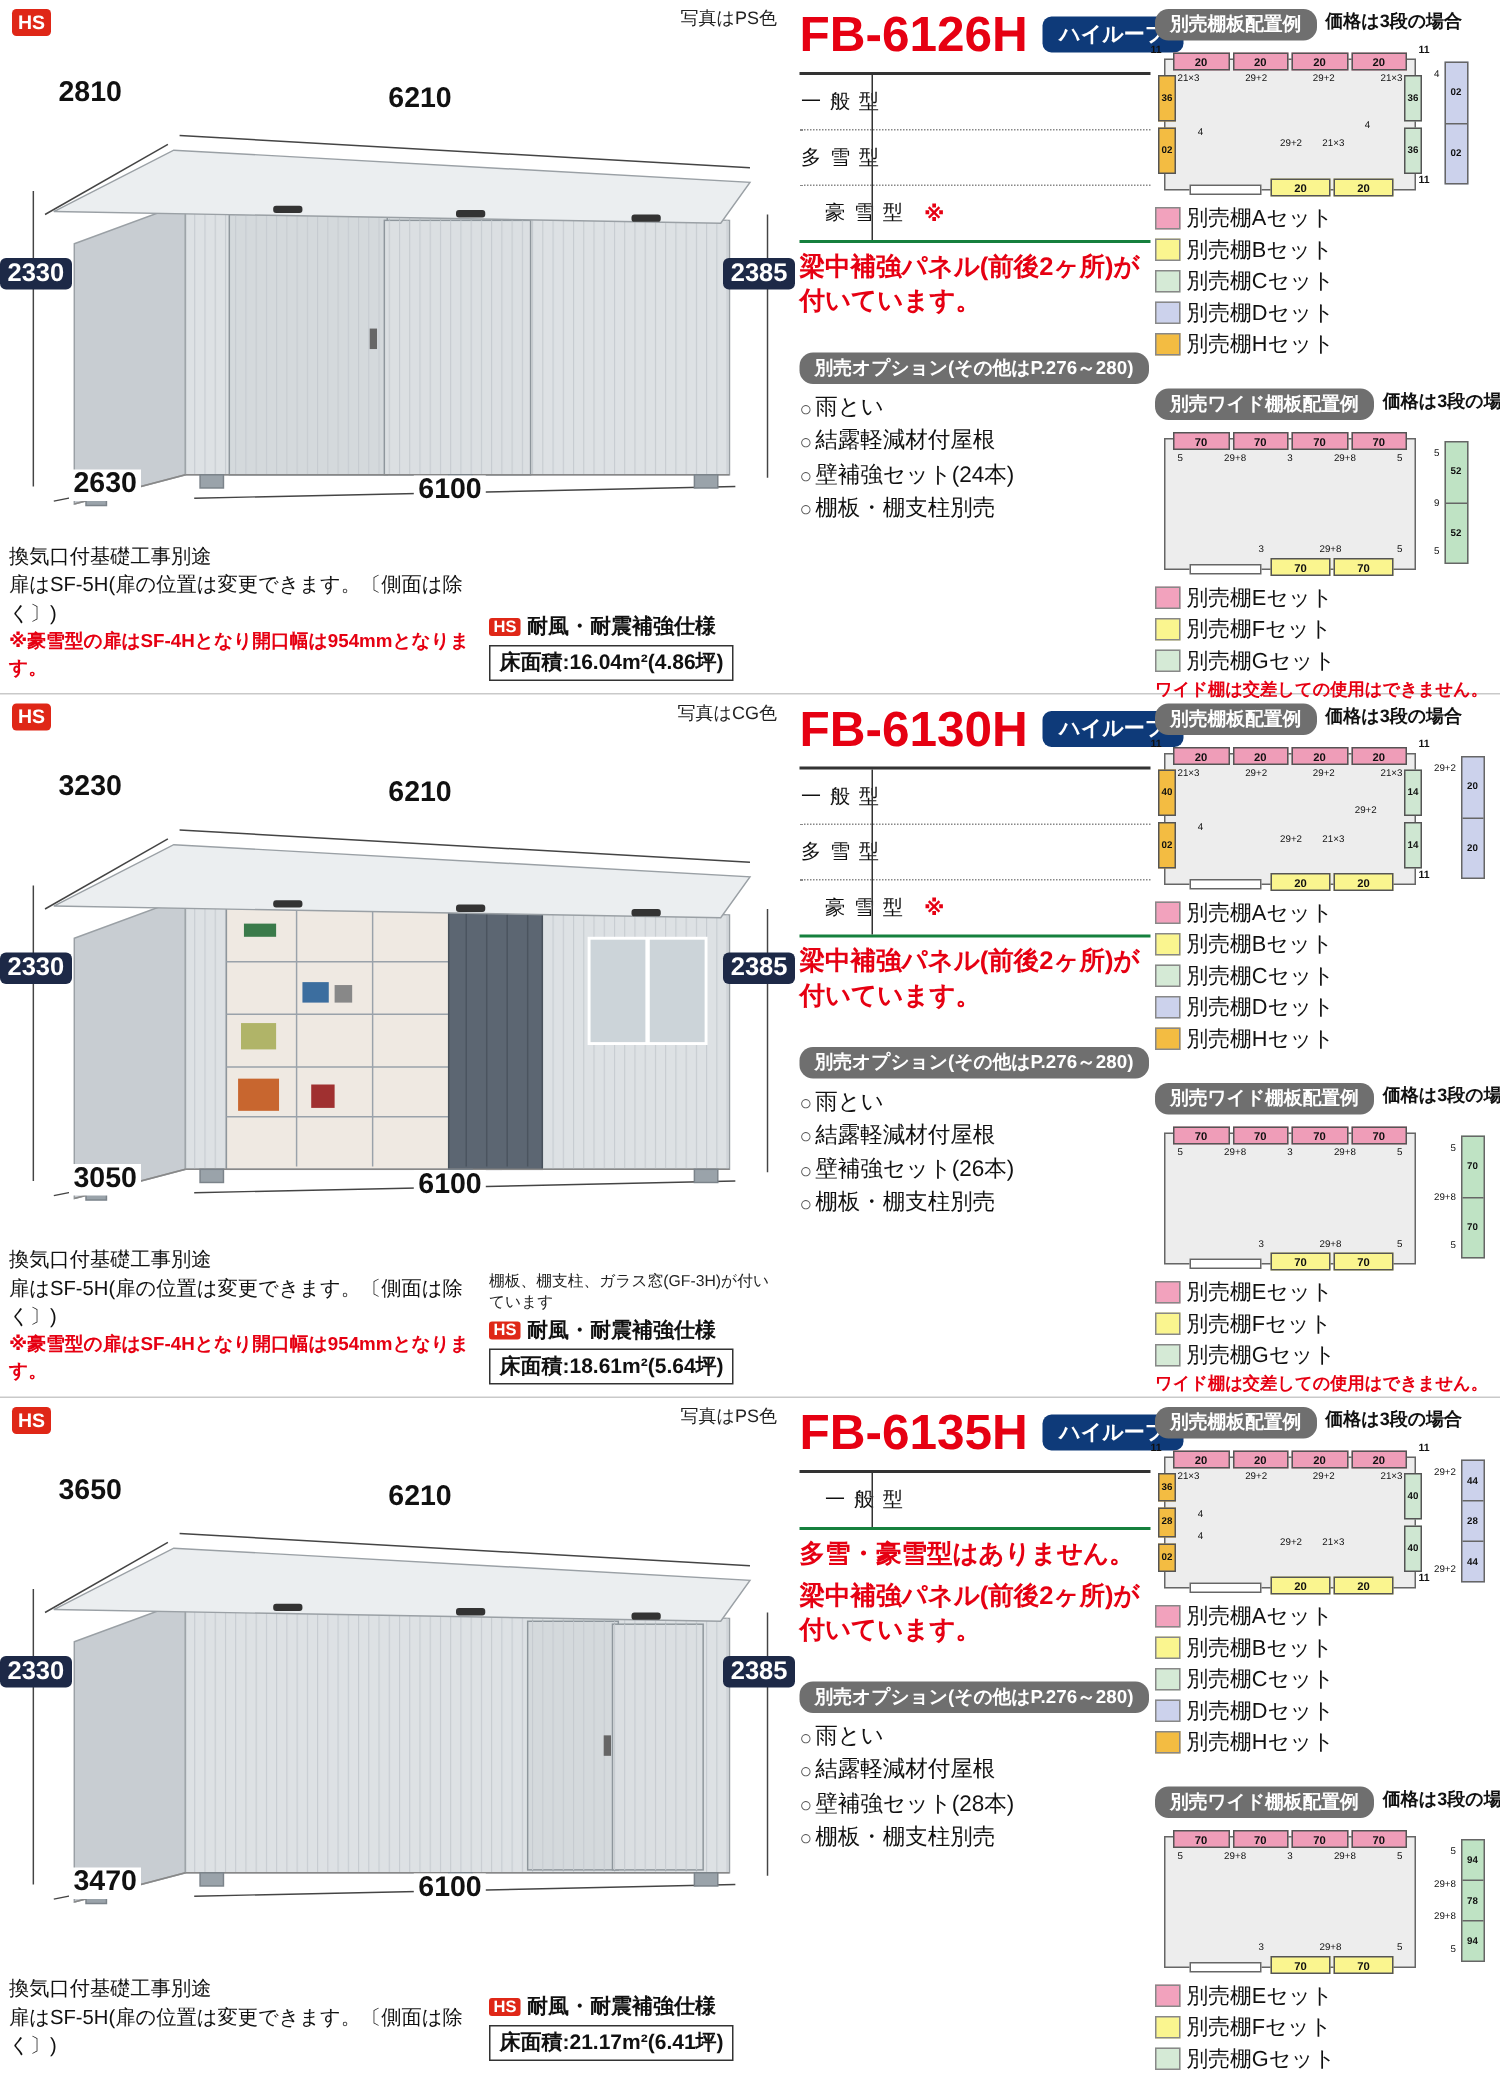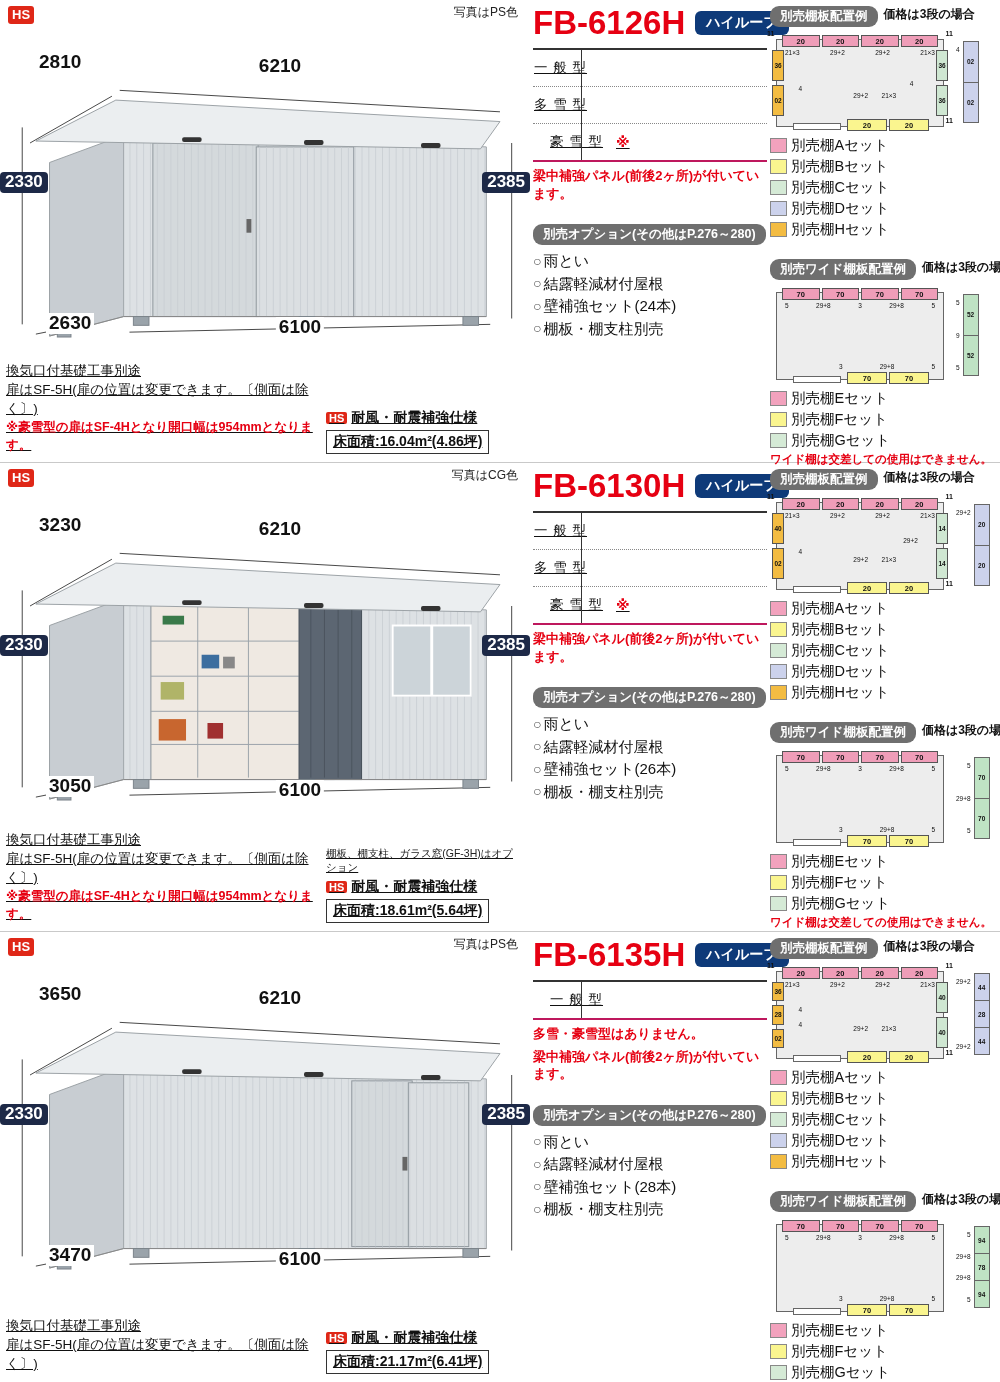--- a/index.html
+++ b/index.html
@@ -26,44 +26,44 @@
   .dim{position:absolute;font-weight:bold;font-size:19px;background:#fff;padding:0 3px;line-height:1.1;}
   .dim-badge{background:#1d2947;color:#fff;border-radius:4px;padding:1px 5px;font-size:17px;}
   .dim-td{left:36px;top:26px;}
   .dim-tw{left:280px;top:30px;transform:translateX(-50%);}
   .dim-lh{left:0px;top:146px;text-align:right;}
   .dim-rh{right:0px;top:146px;}
   .dim-bd{left:46px;bottom:4px;}
   .dim-bw{left:300px;bottom:0px;transform:translateX(-50%);}
 
   
-  .foot{position:absolute;left:6px;right:8px;bottom:8px;display:flex;align-items:flex-end;gap:10px;text-decoration:underline;}
+  .foot{position:absolute;left:6px;right:8px;bottom:8px;display:flex;align-items:flex-end;gap:10px;}
   .foot-left{flex:1;}
   .fl{font-size:13.5px;line-height:1.4;}
   .fl.red{color:#e60012;font-size:12.5px;font-weight:bold;}
   .fl.red:empty{display:none;}
   .spec-row{border-top:2px solid #444;margin-top:3px;padding-top:4px;font-size:14.5px;font-weight:bold;white-space:nowrap;}
   .foot-right{width:196px;display:flex;flex-direction:column;align-items:flex-start;gap:3px;}
   .opt-note{font-size:10.5px;color:#222;}
   .opt-note:empty{display:none;}
   .hs-spec{font-size:14px;font-weight:bold;display:flex;align-items:center;white-space:nowrap;}
   .floor-box{border:1.5px solid #333;padding:2px 6px;font-size:14px;font-weight:bold;white-space:nowrap;}
 
   
   .title-row{display:flex;align-items:center;gap:10px;}
   .model{color:#e60012;font-weight:bold;font-size:33px;line-height:1;white-space:nowrap;}
   .roof-badge{background:#0e3a79;color:#fff;font-weight:bold;font-size:14px;padding:3px 11px;
               border-radius:6px;white-space:nowrap;}
-  .type-table{position:relative;border-top:2px solid #333;border-bottom:2px solid #be185d;margin-top:9px;text-decoration:underline;}
+  .type-table{position:relative;border-top:2px solid #333;border-bottom:2px solid #15803d;margin-top:9px;}
   .type-table::after{content:"";position:absolute;left:48px;top:0;bottom:0;border-left:1.5px solid #333;}
   .type-row{display:flex;align-items:center;height:36px;border-bottom:1px dotted #888;}
   .type-row:last-child{border-bottom:none;margin-left:16px;}
   .type-label{width:48px;font-size:13.5px;letter-spacing:1px;padding-left:1px;white-space:nowrap;}
   .type-mark{color:#e60012;margin-left:18px;font-size:14px;font-weight:bold;}
-  .red-note{color:#e60012;font-size:13px;font-weight:bold;margin-top:5px;line-height:1.35;}
+  .red-note{color:#e60012;font-size:17px;font-weight:bold;margin-top:5px;line-height:1.35;}
   .pill{background:#6f6f6f;color:#fff;font-size:12.5px;font-weight:bold;border-radius:9px;
         padding:2px 10px;display:inline-block;white-space:nowrap;}
   .opt-pill-wrap{margin-top:22px;}
   .opt-list{margin-top:5px;}
   .opt-item{font-size:15px;line-height:1.5;display:flex;align-items:center;}
   .opt-bullet{color:#555;margin-right:2px;font-size:14px;}
 
   
   .diag-head{display:flex;align-items:flex-start;gap:6px;margin-bottom:4px;}
   .price-note{font-size:12px;font-weight:bold;white-space:nowrap;}
@@ -402,21 +402,21 @@
       <span class="dim dim-bd">3050</span>
       <span class="dim dim-bw">6100</span>
     </div>
     <div class="foot">
       <div class="foot-left">
         <div class="fl">換気口付基礎工事別途</div>
         <div class="fl">扉はSF-5H(扉の位置は変更できます。〔側面は除く〕)</div>
         <div class="fl red">※豪雪型の扉はSF-4Hとなり開口幅は954mmとなります。</div>
       </div>
       <div class="foot-right">
-        <div class="opt-note">棚板、棚支柱、ガラス窓(GF-3H)はオプション</div>
+        <div class="opt-note">棚板、棚支柱、ガラス窓(GF-3H)が付いています</div>
         <div class="hs-spec">
             <span class="hs-inline">HS</span>
             <span>耐風・耐震補強仕様</span>
           </div>
         <div class="floor-box">床面積:18.61m²(5.64坪)</div>
       </div>
     </div>
   </div>
   <div class="col-mid">
     <div class="title-row">

